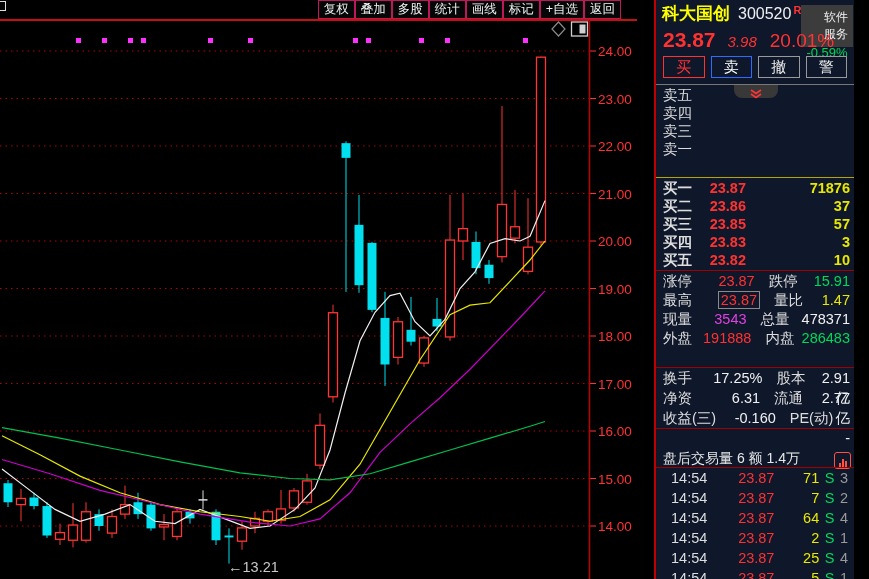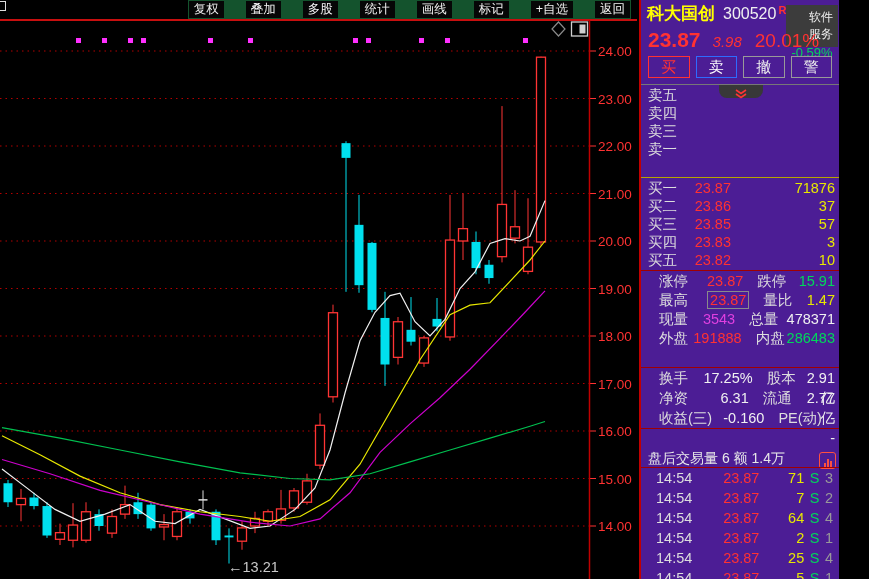--- a/index.html
+++ b/index.html
@@ -1,28 +1,28 @@
 <!DOCTYPE html>
 <html><head>
 <meta charset="utf-8">
 <style>
   html,body{margin:0;padding:0;background:#000;}
   #app{position:relative;width:869px;height:579px;background:#000;overflow:hidden;
        font-family:"Liberation Sans",sans-serif;-webkit-font-smoothing:antialiased;}
   
   #toolbar{position:absolute;left:0;top:0;width:637px;height:19px;background:#000;}
-  #btnstrip{position:absolute;right:6px;top:0;height:19px;display:flex;background:#14532d;align-items:stretch;gap:20px;}
+  #btnstrip{position:absolute;right:16px;top:0;height:19px;display:flex;background:#be185d;align-items:stretch;}
   .tbtn{margin:1px;padding:0 5px;background:#060606;color:#f2f2f2;font-size:12.5px;
         line-height:17px;white-space:nowrap;cursor:pointer;}
   #topline{position:absolute;left:0;top:19px;width:637px;height:2px;background:#c80f0f;}
   #corner-mark{position:absolute;left:0;top:1px;width:5px;height:8px;border:1px solid #ddd;border-left:none;}
   
   #kline{position:absolute;left:0;top:0;}
   
-  #panel{position:absolute;left:639px;top:0;width:200px;height:579px;background:#4c1d95;
+  #panel{position:absolute;left:654px;top:0;width:200px;height:579px;background:#0f172a;
          border-left:2px solid #c00000;box-sizing:border-box;color:#ddd;}
   .abs{position:absolute;left:0;right:0;}
   .hline{position:absolute;left:0;right:0;height:1px;}
   .red{background:#a00000;} .grayline{background:#777;} .yellowline{background:#b8a400;}
   #p-name{top:2px;height:25px;padding-left:6px;display:flex;align-items:baseline;}
   #stock-name{color:#ffff00;font-size:17px;font-weight:bold;}
   #stock-code{color:#f0f0f0;font-size:16px;margin-left:8px;}
   #r-tag{color:#ff3232;font-size:11px;margin-left:2px;vertical-align:super;position:relative;top:-5px;font-weight:bold;}
   #sector-box{position:absolute;top:5px;right:1px;width:52px;height:42px;background:#3c3c3c;text-align:center;}
   #sector-name{display:block;color:#f0f0f0;font-size:12px;margin-top:4px;margin-left:18px;}
@@ -35,22 +35,22 @@
   .trade-btn{flex:1;height:22px;line-height:20px;text-align:center;font-size:15px;
              border:1px solid #999;color:#eee;box-sizing:border-box;cursor:pointer;}
   .trade-btn.buy{border-color:#ff3232;color:#ff3232;}
   .trade-btn.sell{border-color:#2e6bff;color:#fff;}
   #collapse-pill{position:absolute;top:85px;left:78px;width:44px;height:13px;background:#383838;
                  border-radius:0 0 8px 8px;text-align:center;cursor:pointer;}
   .obrow{display:flex;height:18px;line-height:18px;font-size:14.5px;padding-left:7px;}
   .obrow .lbl{width:44px;color:#ddd;}
   .obrow .prc{flex:1;text-align:right;color:#ff3232;padding-right:32px;}
   .obrow .vol{width:72px;text-align:right;color:#e8e800;padding-right:4px;}
-  #p-sells{top:86px;} #p-buys{top:179px;}
-  .strow{display:flex;height:19px;line-height:19px;font-size:14.5px;padding-left:18px;}
+  #p-sells{top:86px;} #p-buys{top:179px;font-weight:bold;}
+  .strow{display:flex;height:19px;line-height:19px;font-size:14.5px;padding-left:7px;}
   .strow .l1{width:62px;color:#ddd;}
   .strow .v1{width:52px;text-align:right;}
   .strow .l2{width:56px;color:#ddd;padding-left:14px;}
   .strow .v2{flex:1;text-align:right;padding-right:4px;}
   .boxed{border:1px solid #8a8a8a;padding:0 2px;}
   #p-stats{top:272px;} #p-funds{top:368px;}
   #p-funds .strow{height:20px;line-height:20px;}
   .statusline{position:absolute;left:0;right:0;height:19px;line-height:19px;color:#e8e8e8;
               font-size:14px;padding-left:7px;}
   #status1{top:430px;} #status2{top:449px;}

